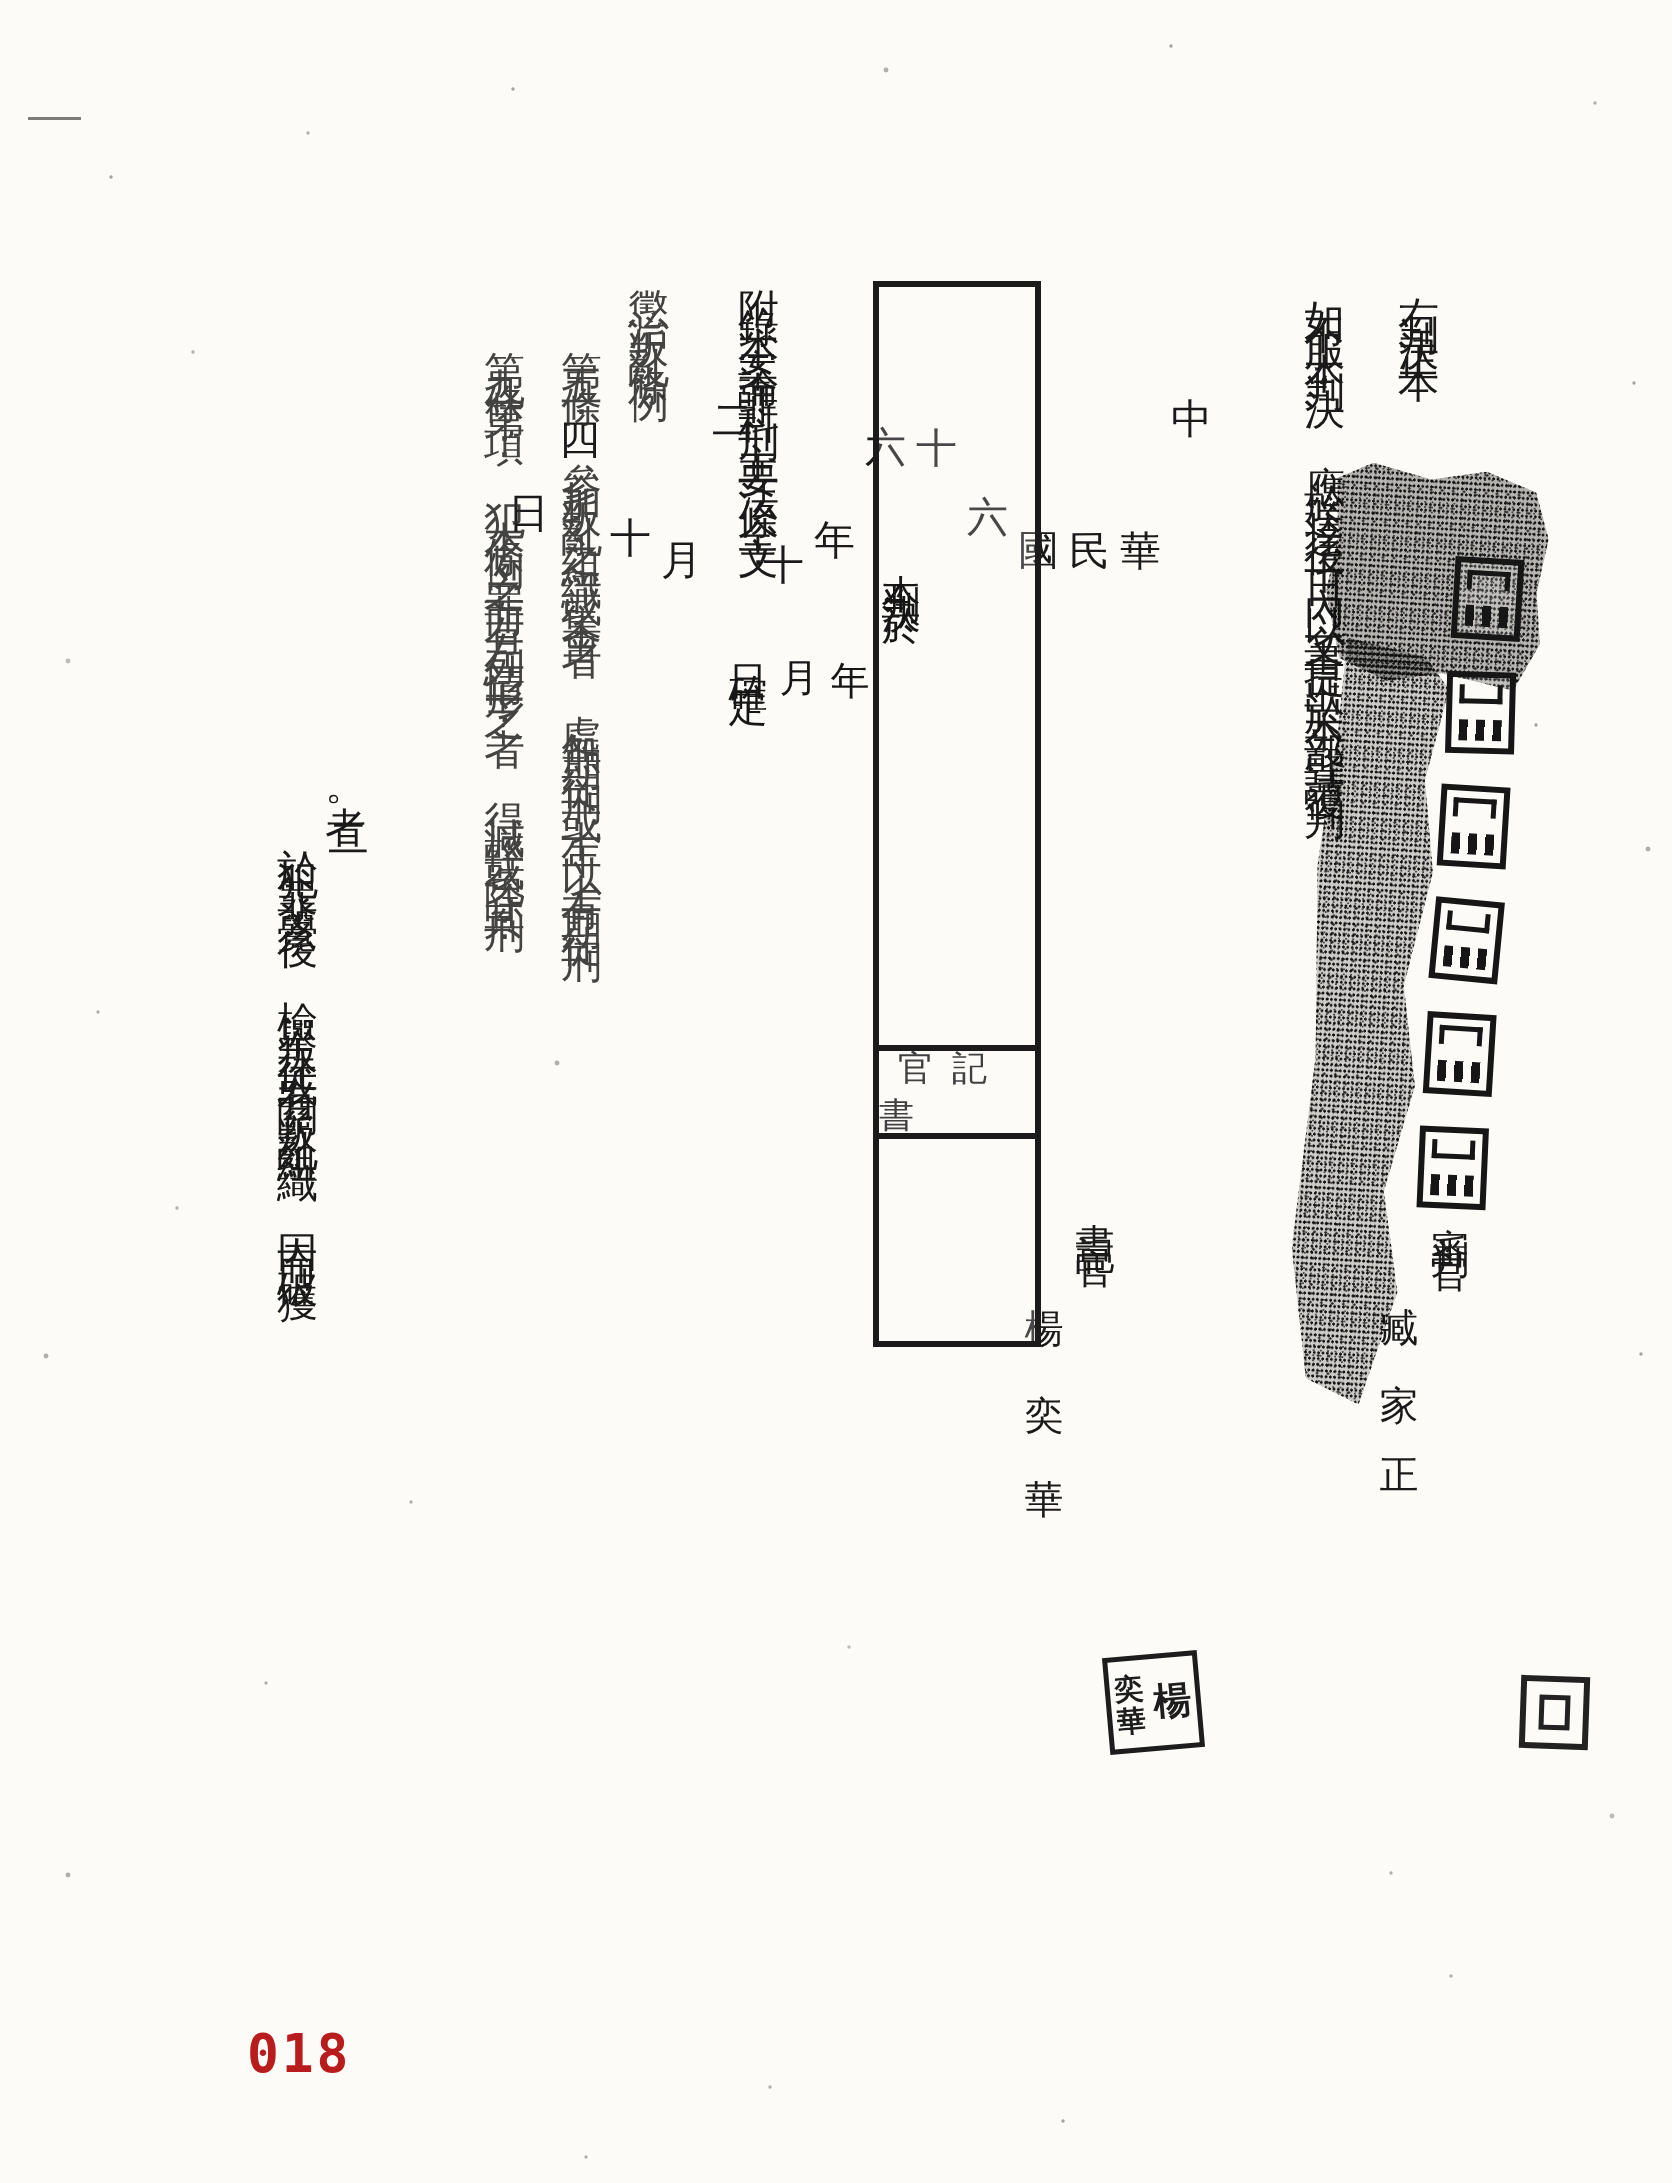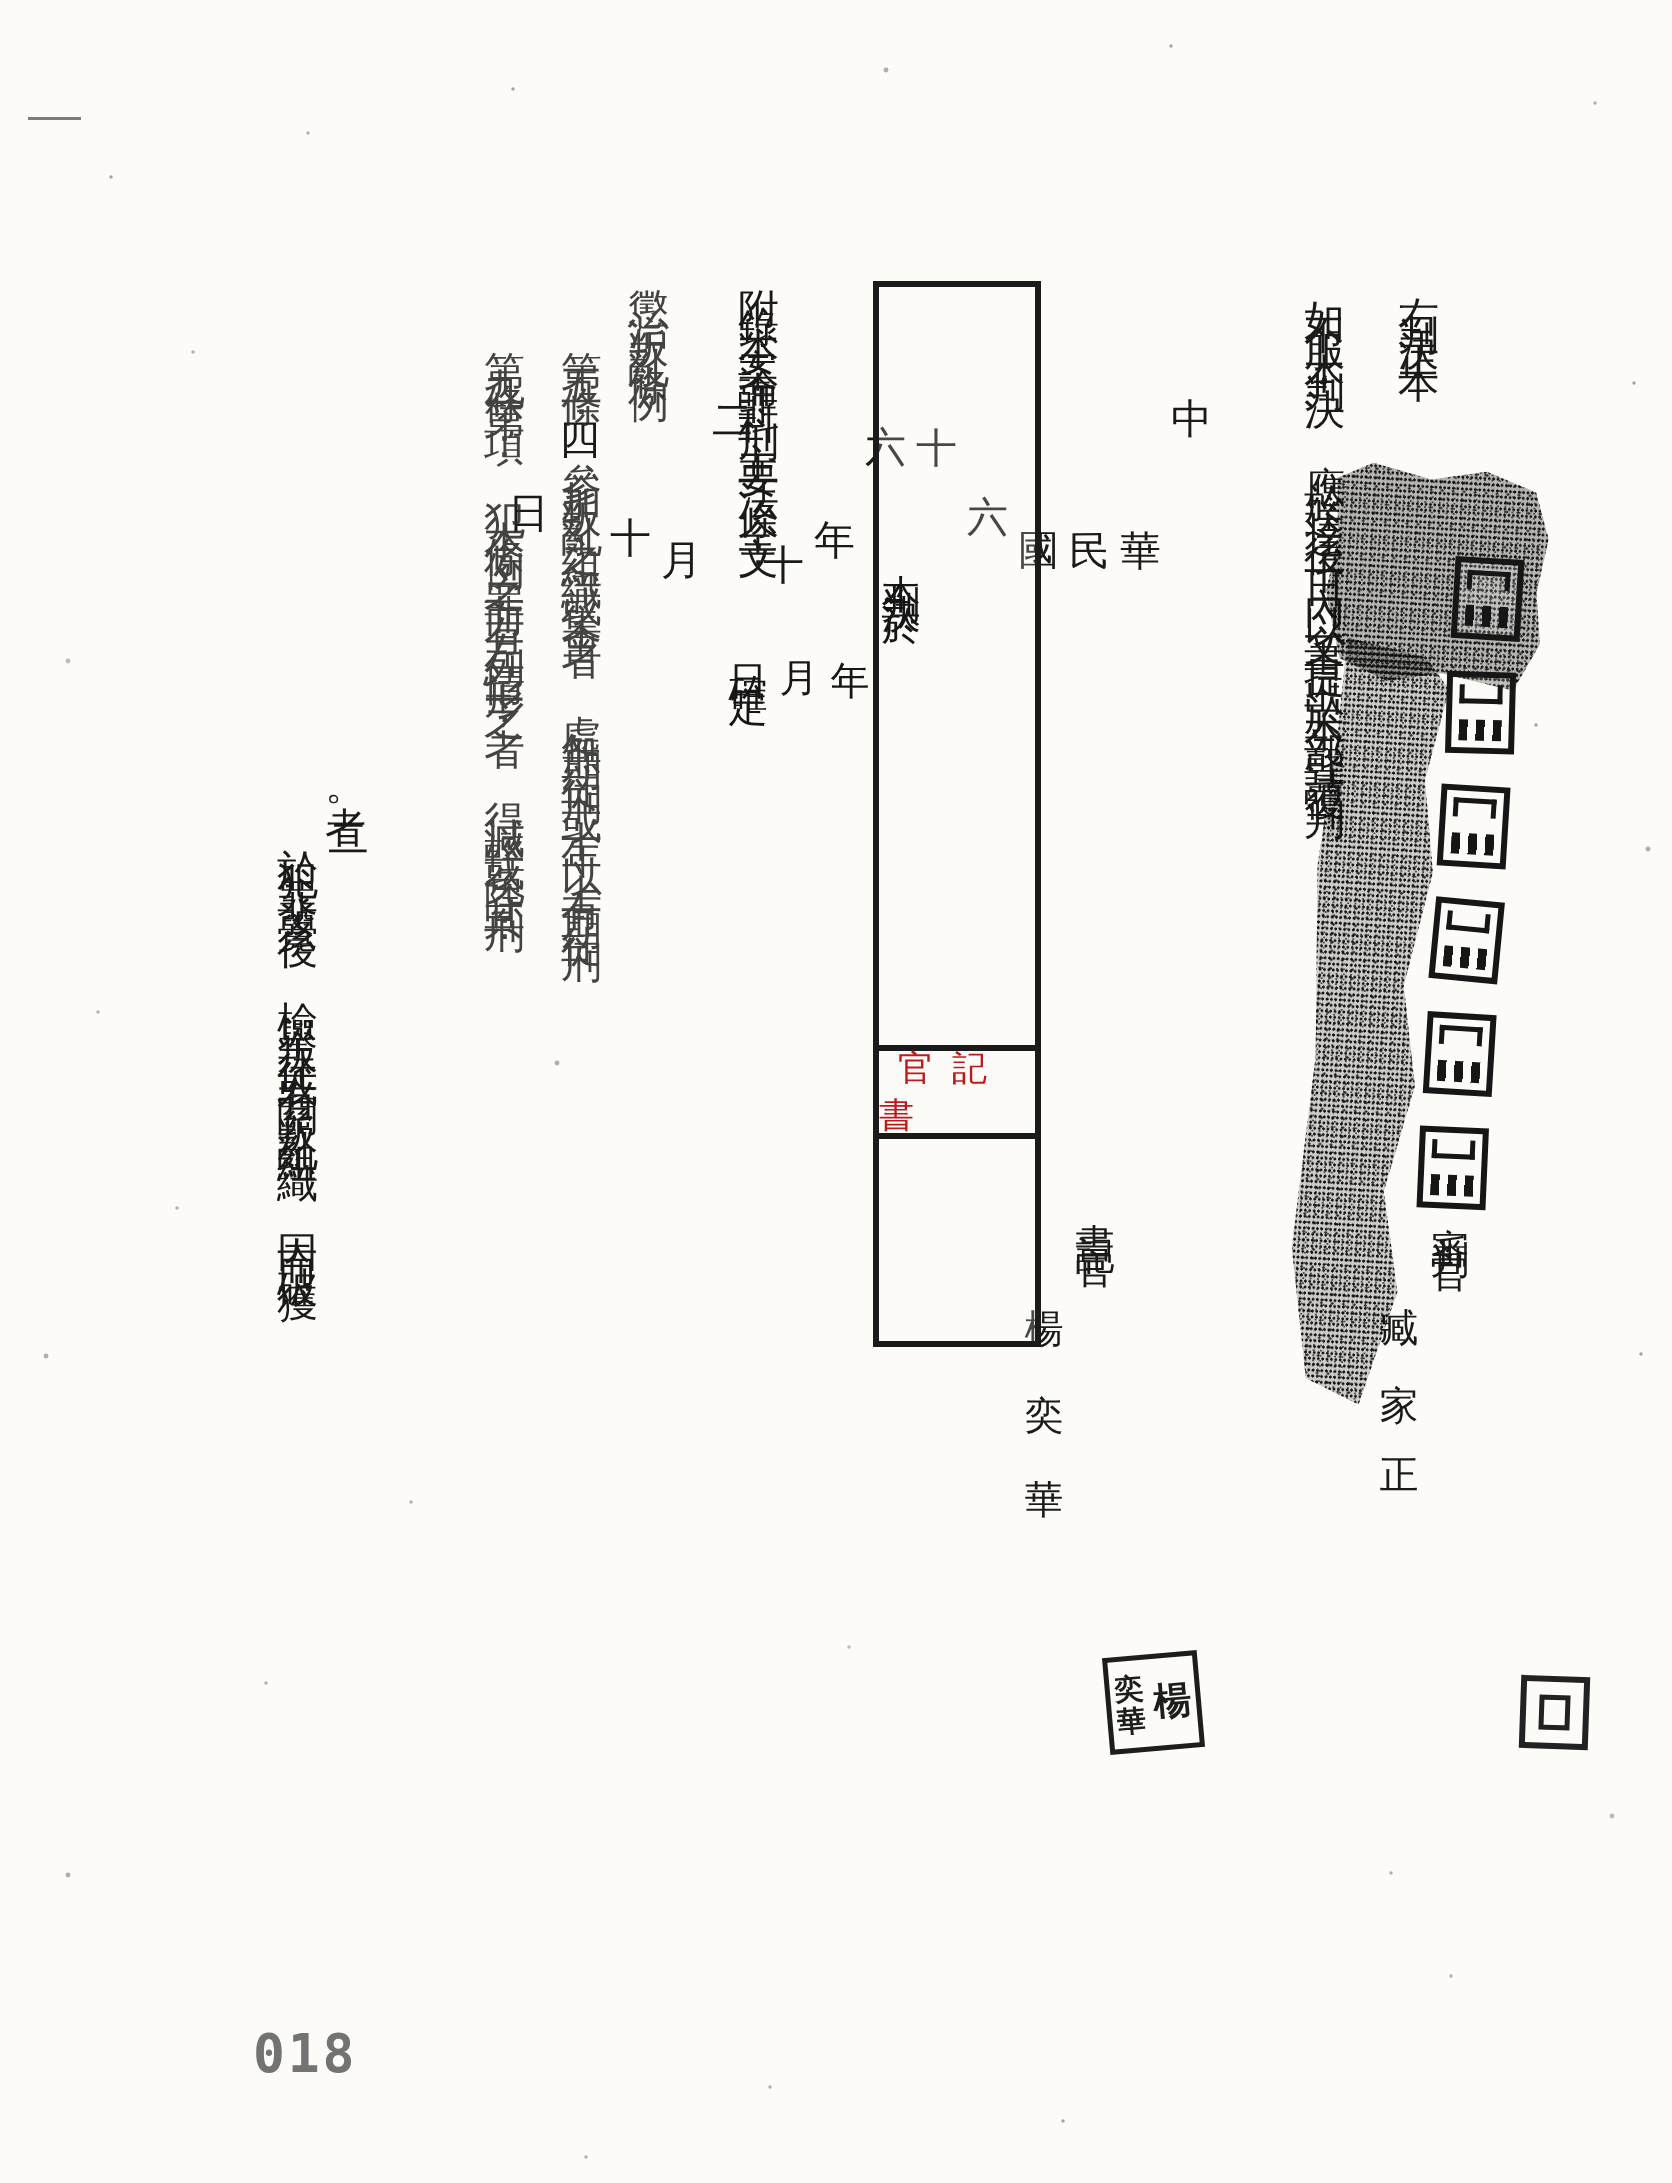--- a/index.html
+++ b/index.html
@@ -39,21 +39,21 @@
     position:absolute;left:48px;top:35px;
     writing-mode:vertical-rl;text-orientation:upright;
     font-size:39px;line-height:51px;width:51px;letter-spacing:10.2px;white-space:pre;
   }
   .fbox-div{position:absolute;left:-1.5px;right:-1.5px;height:5.9px;background:#1b1b1b;}
   .fbox-div1{top:758px}
   .fbox-div2{top:846px}
   .fbox-clerk{
     position:absolute;left:0;right:0;top:767px;height:76px;
     display:flex;align-items:center;justify-content:center;
-    font-size:35px;letter-spacing:19px;text-indent:19px;color:#b91c1c;
+    font-size:35px;letter-spacing:19px;text-indent:19px;color:#404040;
   }
 
   
   .clerk-seal{
     position:absolute;left:1106px;top:1654px;width:95px;height:97px;
     border:5.1px solid #1d1d1d;box-sizing:border-box;
     transform:rotate(-5deg);
     display:flex;flex-direction:row-reverse;align-items:center;justify-content:space-around;
     font-weight:bold;color:#1d1d1d;
   }
@@ -104,23 +104,23 @@
     content:"";position:absolute;left:7.3px;right:7.3px;bottom:7.3px;height:20.5px;
     background:repeating-linear-gradient(90deg,#161616 0 8.8px,transparent 8.8px 17px);
   }
   .sealglyph:nth-child(odd)::before{border-top-width:5.9px;border-bottom-width:0;}
   .sealglyph:nth-child(2){transform:rotate(-2deg)}
   .sealglyph:nth-child(4){transform:rotate(2deg)}
   .sealglyph:nth-child(6){transform:rotate(-1deg)}
 
   
   .pagenum{
-    position:absolute;left:253px;top:2023px;
+    position:absolute;left:247px;top:2023px;
     font-family:"DejaVu Sans Mono","DejaVu Serif",monospace;
-    font-weight:bold;font-size:53px;letter-spacing:2.9px;color:#737373;
+    font-weight:bold;font-size:53px;letter-spacing:2.9px;color:#b91c1c;
   }
 
   
   .speck-dash{position:absolute;left:28px;top:117px;width:53px;height:2.9px;background:rgba(20,20,20,.55);}
   .specks{
     position:absolute;left:0;top:0;width:2.2px;height:2.2px;background:transparent;border-radius:50%;
     box-shadow:
       110px 176px 0 0.7px rgba(0,0,0,.35), 307px 132px 0 0.7px rgba(0,0,0,.3),
       512px 88px 0 0.7px rgba(0,0,0,.35), 885px 69px 0 1.5px rgba(0,0,0,.3),
       1170px 45px 0 0.7px rgba(0,0,0,.35), 1594px 102px 0 0.7px rgba(0,0,0,.3),

